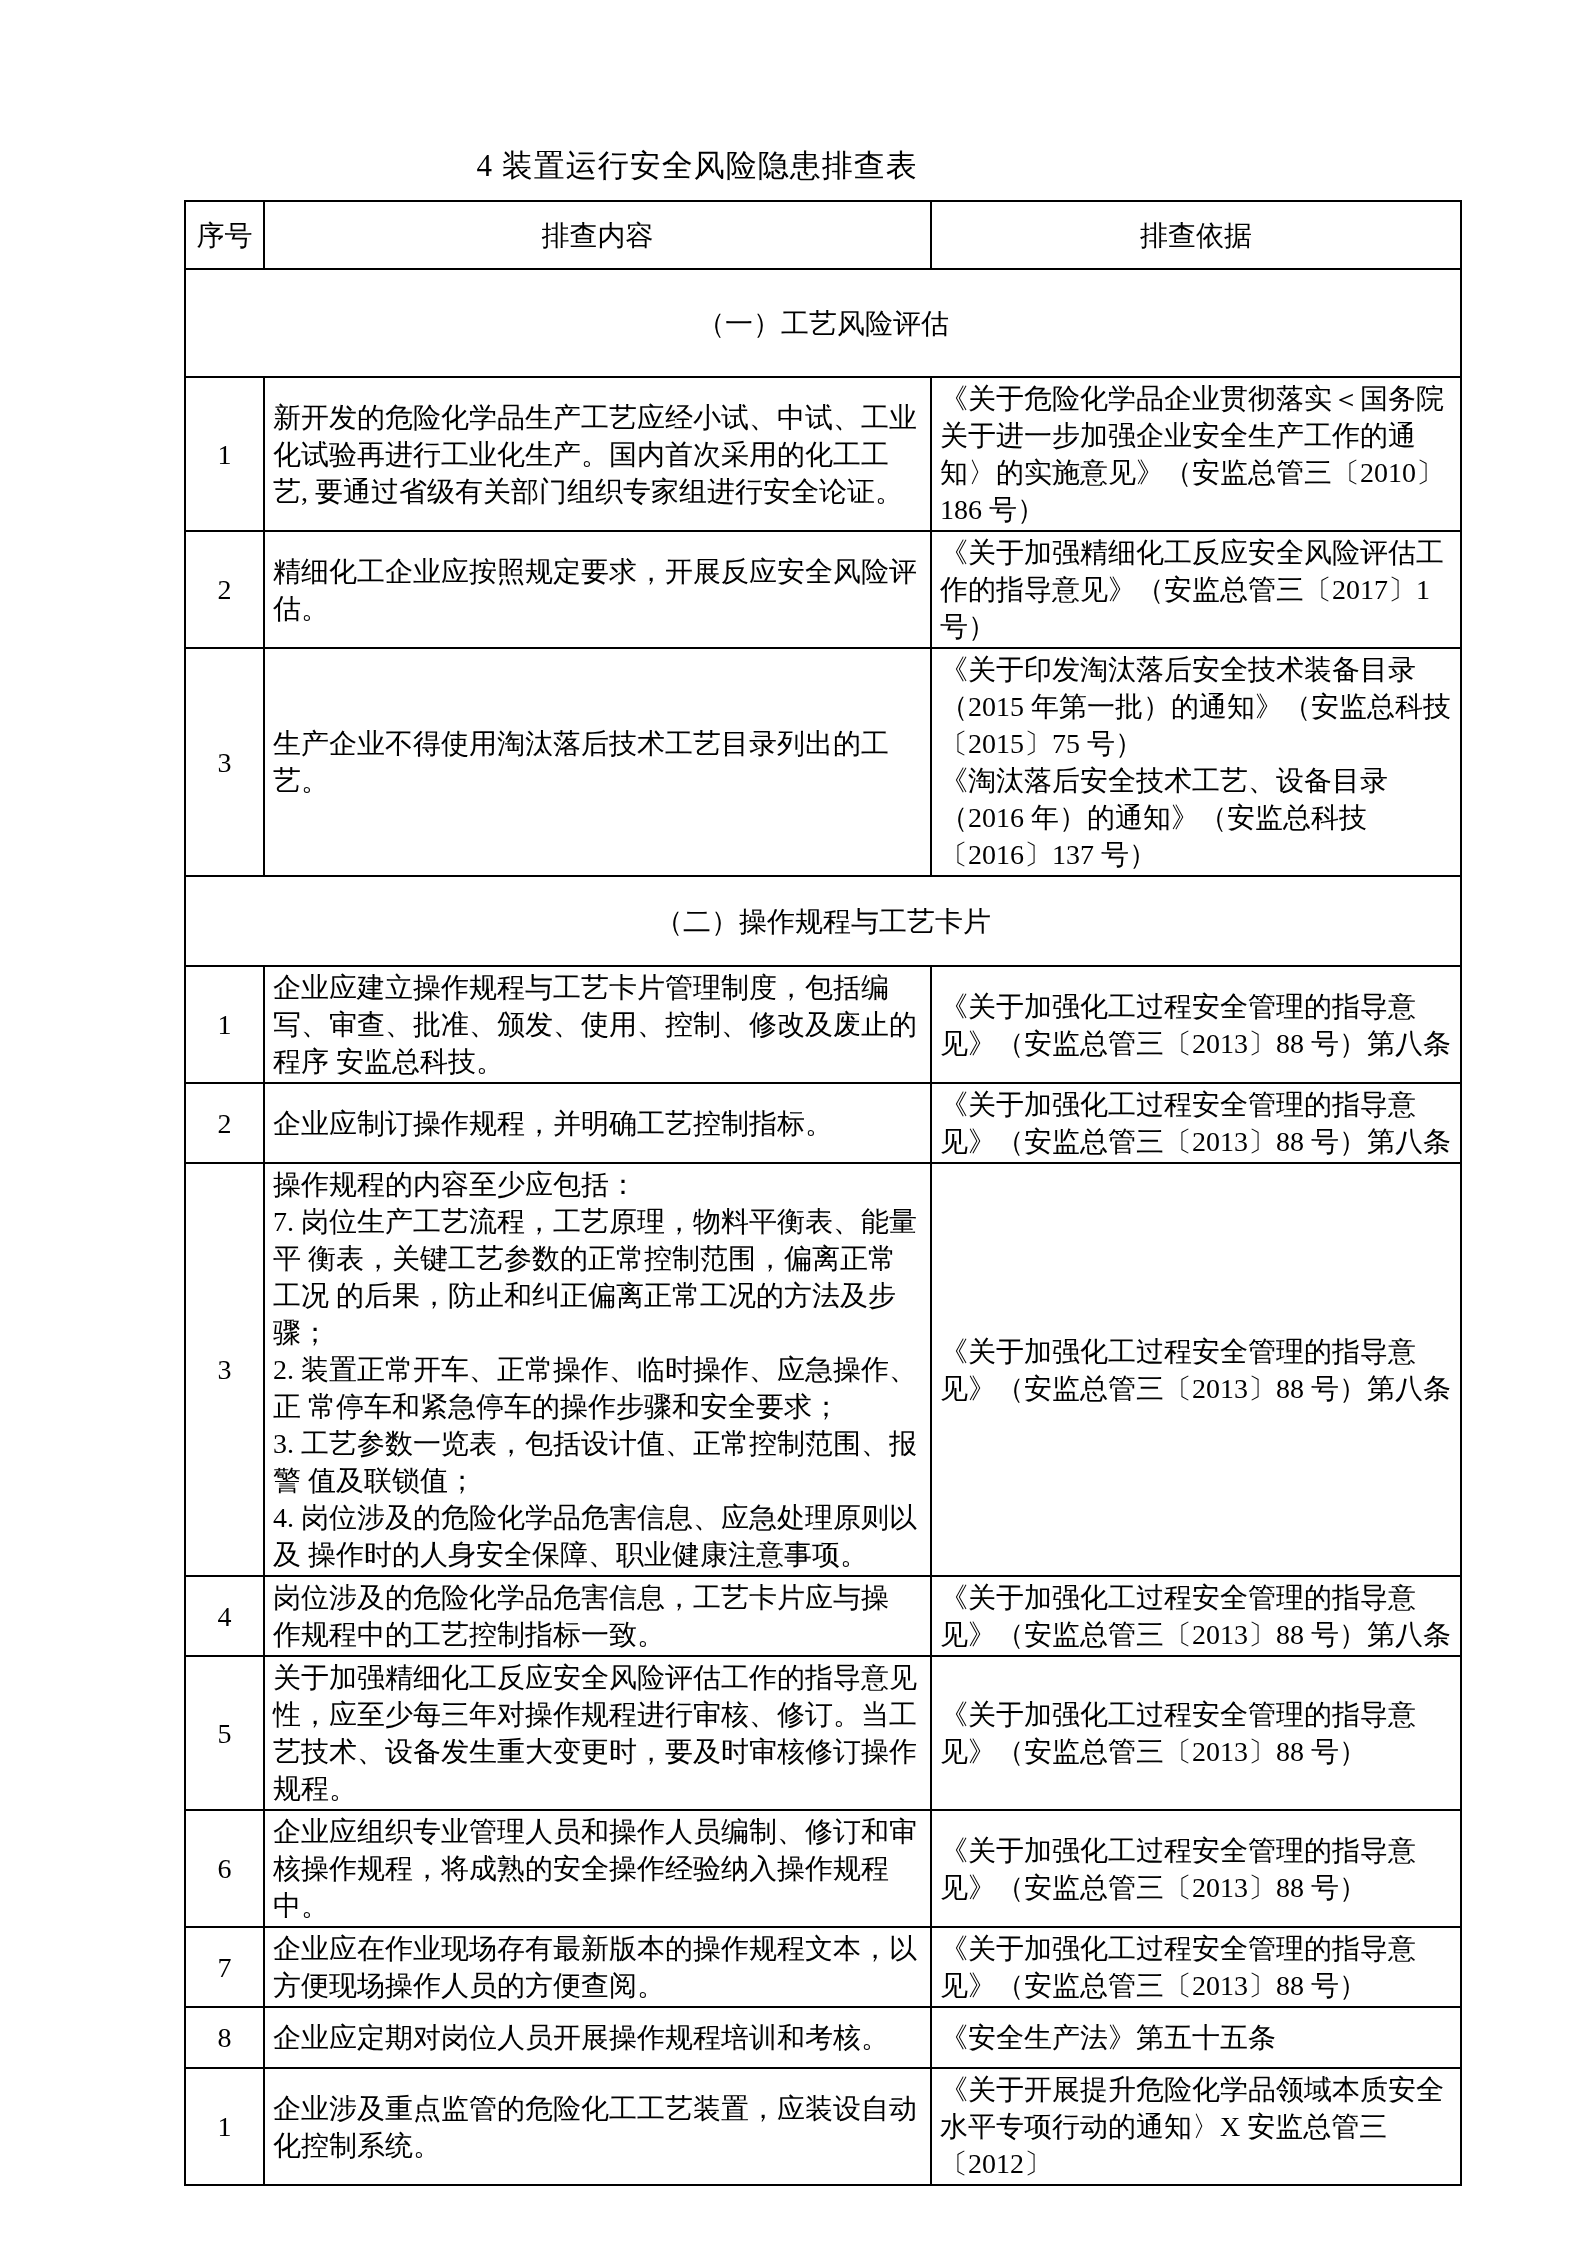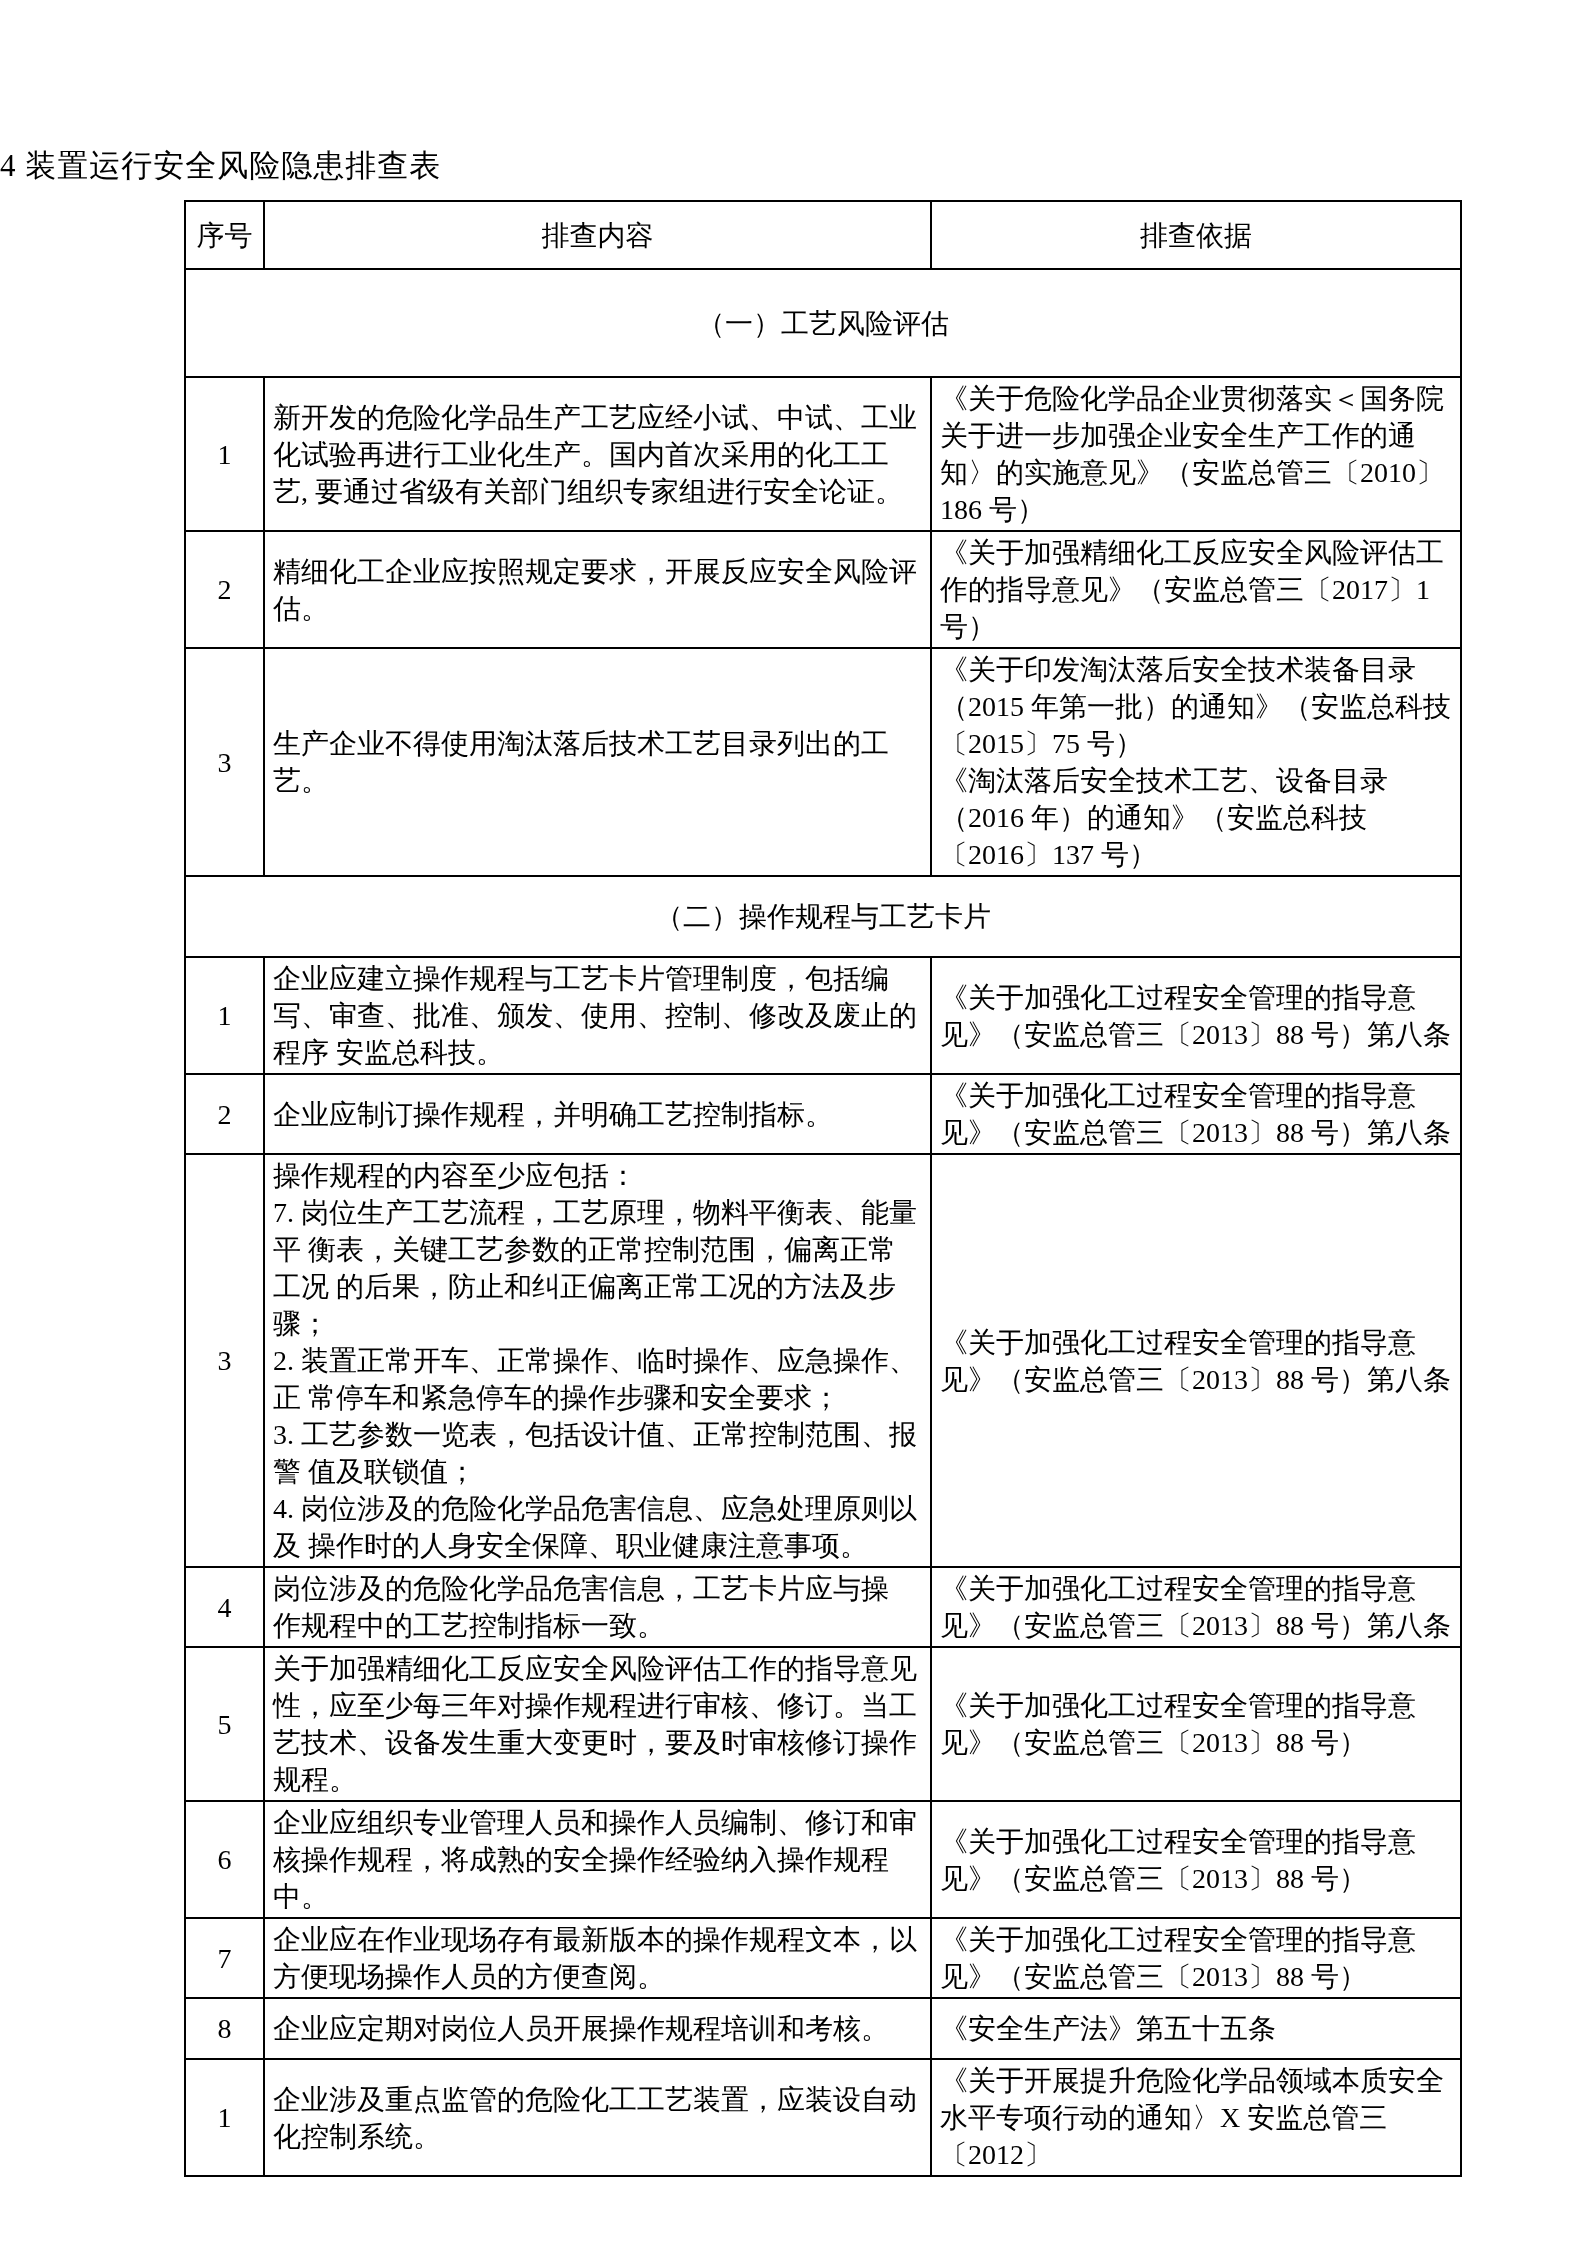--- a/index.html
+++ b/index.html
@@ -4,21 +4,21 @@
 <style>
   html,body{margin:0;padding:0;}
   body{
     width:1586px;height:2245px;background:#ffffff;color:#000;
     font-family:"Liberation Serif","DejaVu Serif",serif;
     -webkit-font-smoothing:antialiased;
   }
   .doc-title{
     padding-top:146px;
     width:1394px;
-    text-align:left;
+    text-align:center;
     font-size:31px;
     line-height:40px;
     letter-spacing:1px;
   }
   table.checklist{
     margin:14px 0 0 184px;
     width:1276px;
     border-collapse:collapse;
     table-layout:fixed;
   }
@@ -74,21 +74,21 @@
         <td class="num-cell">2</td>
         <td class="content-cell">精细化工企业应按照规定要求，开展反应安全风险评 估。</td>
         <td class="basis-cell">《关于加强精细化工反应安全风险评估工作的指导意见》（安监总管三〔2017〕1 号）</td>
       </tr>
       <tr style="height: 223px;">
         <td class="num-cell">3</td>
         <td class="content-cell">生产企业不得使用淘汰落后技术工艺目录列出的工 艺。</td>
         <td class="basis-cell">《关于印发淘汰落后安全技术装备目录（2015 年第一批）的通知》（安监总科技〔2015〕75 号）
 《淘汰落后安全技术工艺、设备目录（2016 年）的通知》（安监总科技〔2016〕137 号）</td>
       </tr>
-      <tr style="height: 81px;">
+      <tr style="height: 90px;">
         <td colspan="3" class="section-cell">（二）操作规程与工艺卡片</td>
       </tr>
       <tr style="height: 110px;">
         <td class="num-cell">1</td>
         <td class="content-cell">企业应建立操作规程与工艺卡片管理制度，包括编写、审查、批准、颁发、使用、控制、修改及废止的程序 安监总科技。</td>
         <td class="basis-cell">《关于加强化工过程安全管理的指导意 见》（安监总管三〔2013〕88 号）第八条</td>
       </tr>
       <tr style="height: 75px;">
         <td class="num-cell">2</td>
         <td class="content-cell">企业应制订操作规程，并明确工艺控制指标。</td>

